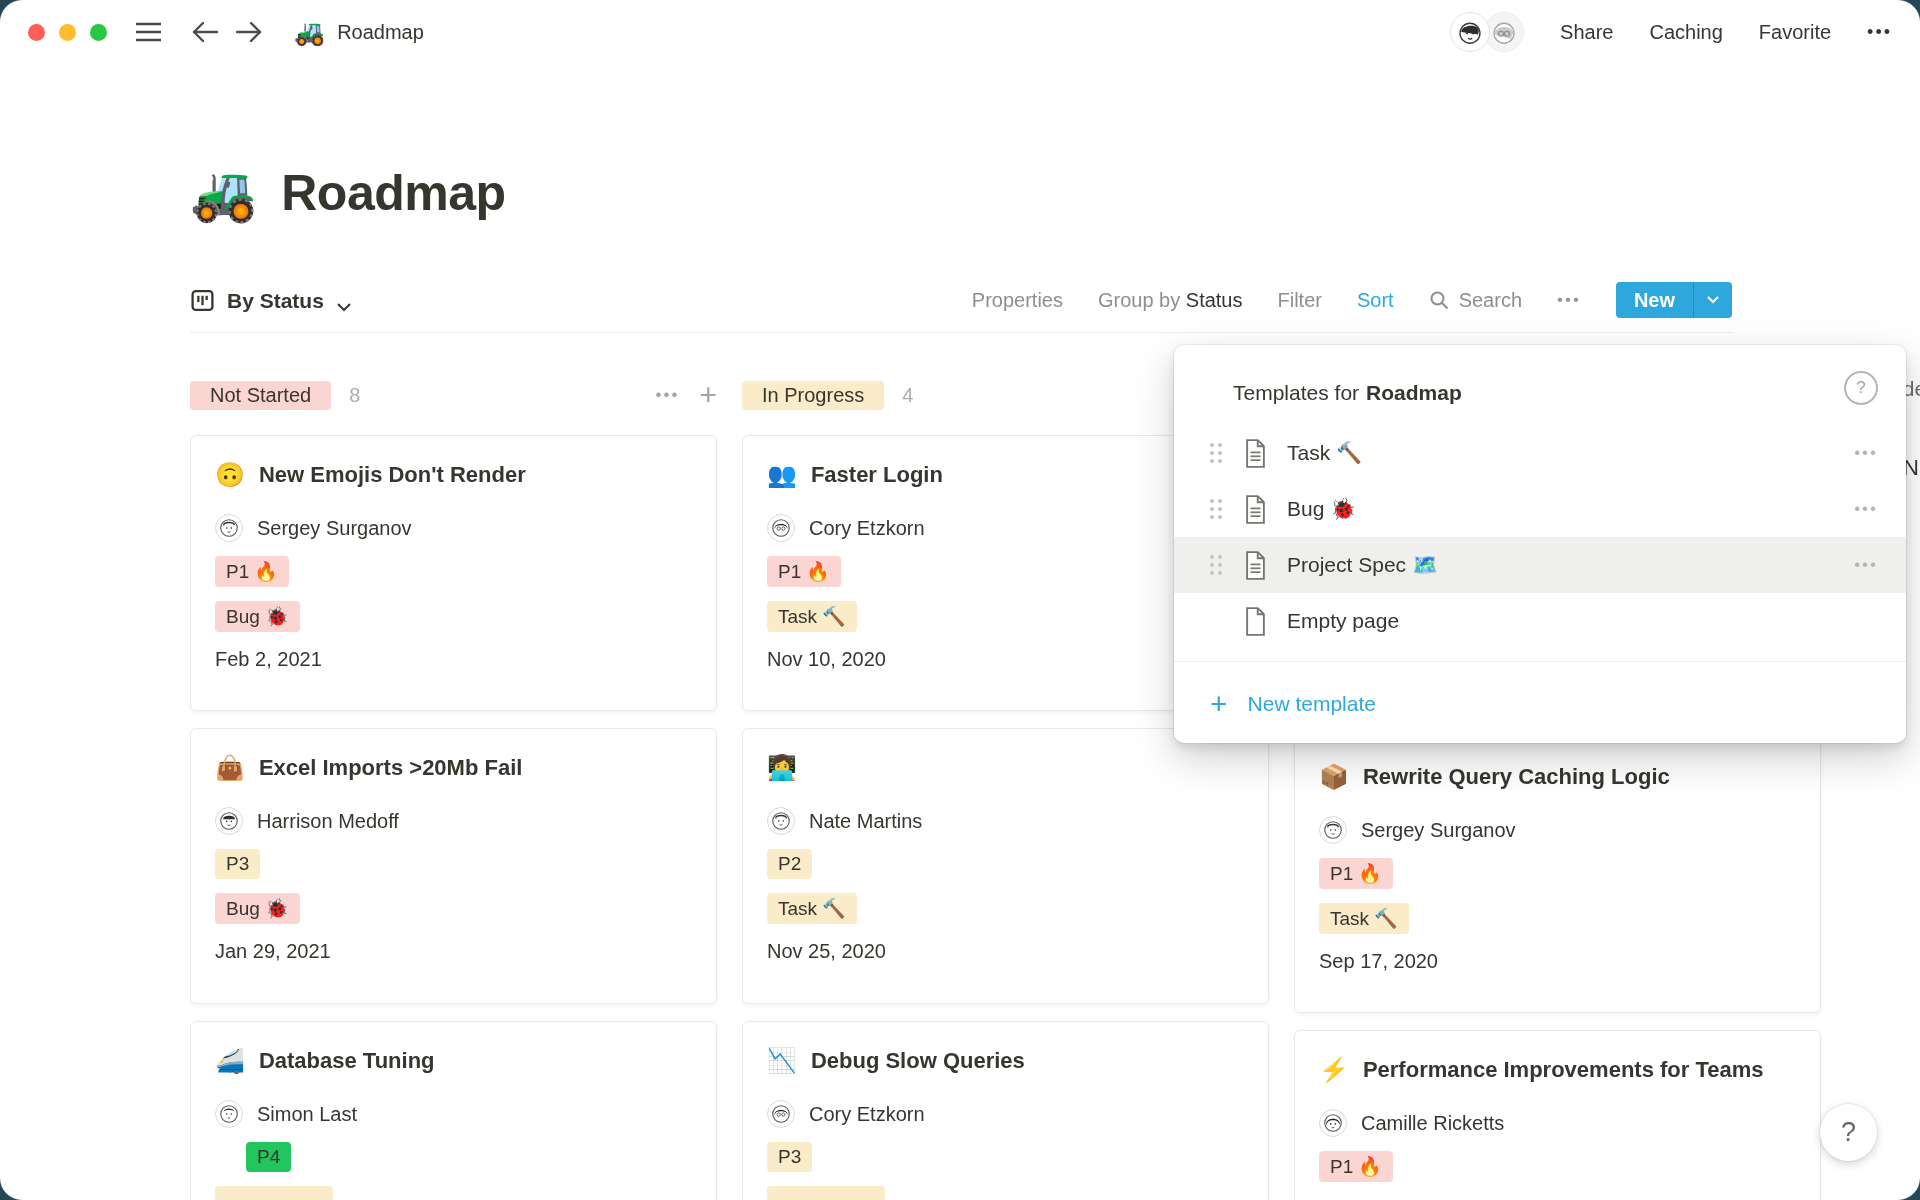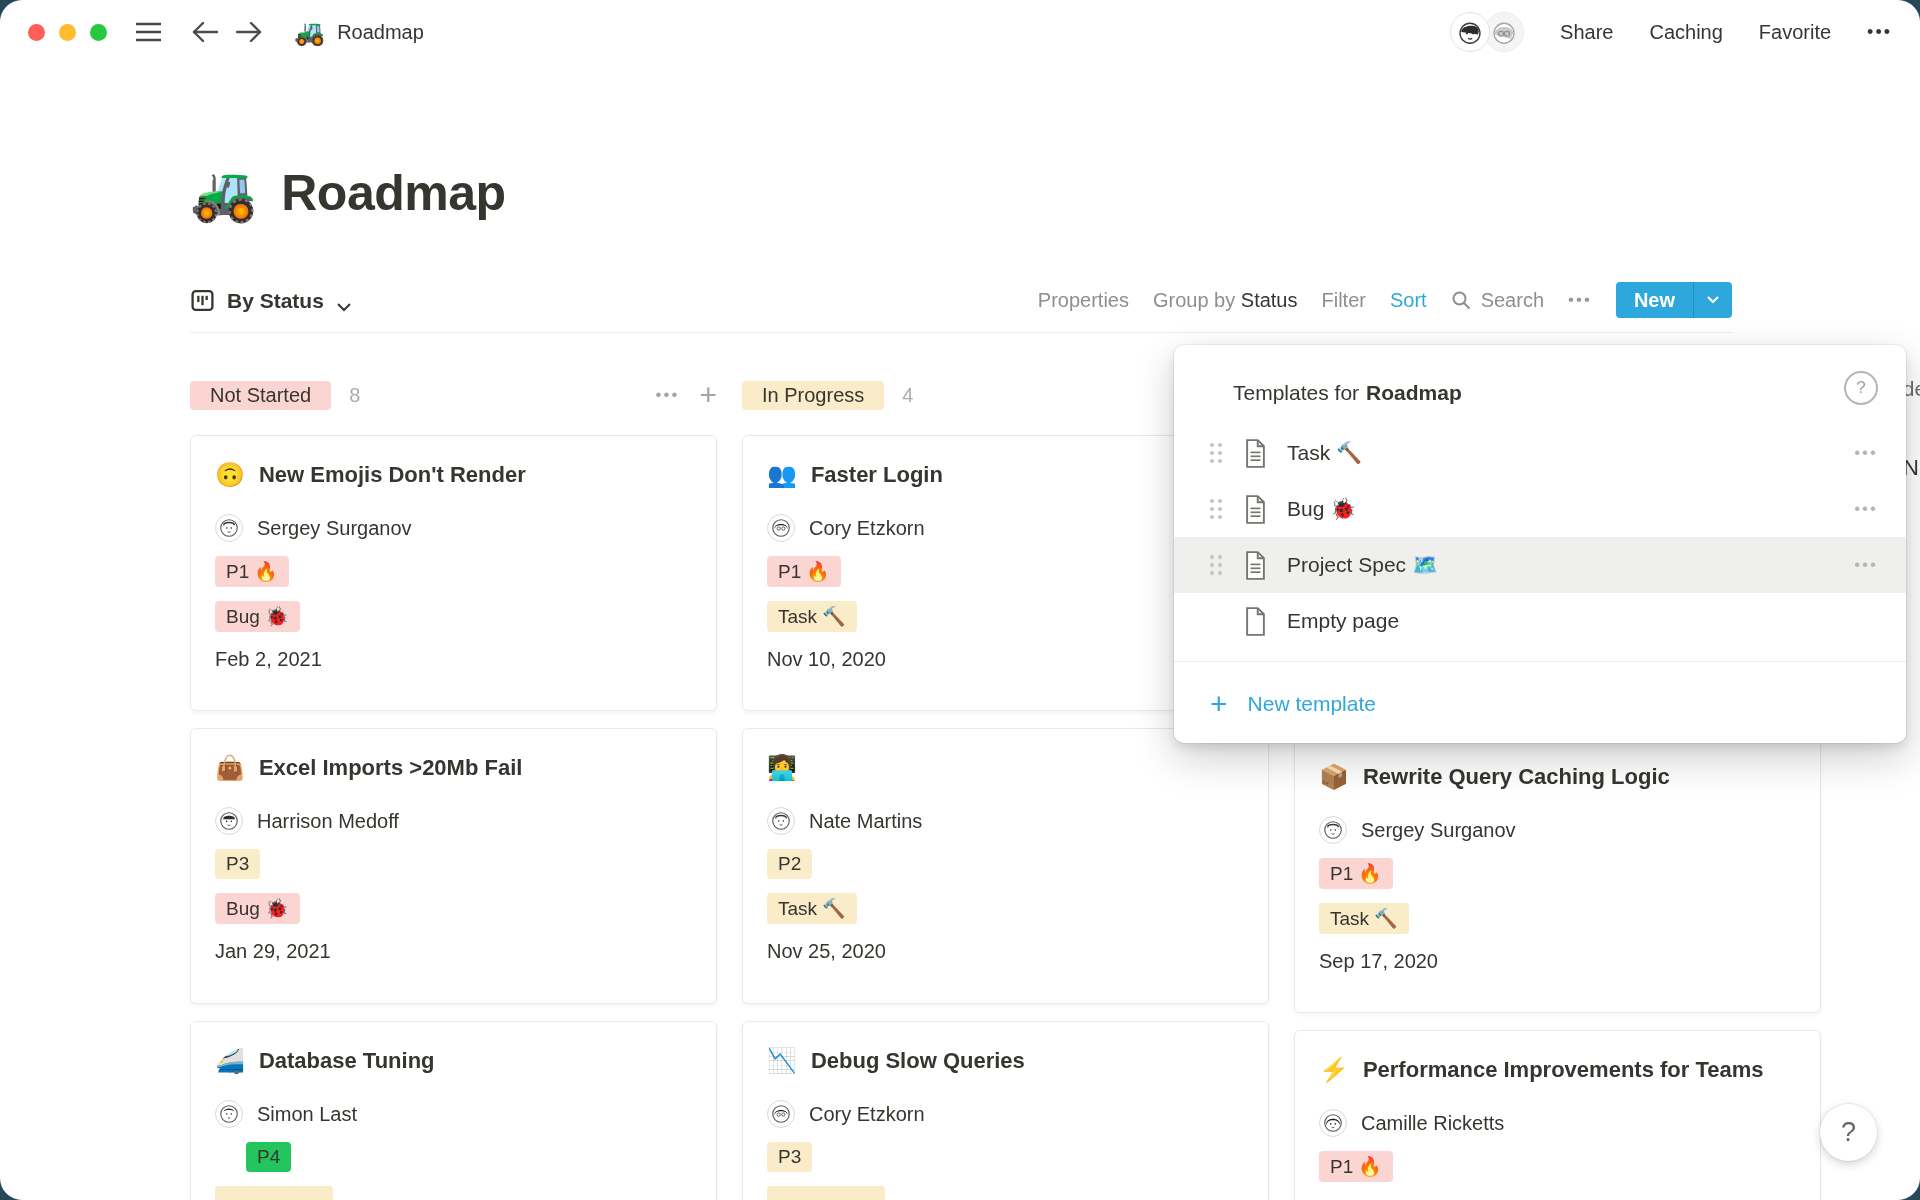--- a/index.html
+++ b/index.html
@@ -27,21 +27,21 @@
   .tb-label{font-size:20px;cursor:pointer;}
   .tb-dots{font-size:18px;letter-spacing:2px;cursor:pointer;}
   
   .page-head{margin:96px 0 0 190px;display:flex;align-items:center;gap:24px;}
   .page-emoji{font-size:54px;line-height:66px;}
   .page-title{font-size:50px;font-weight:700;letter-spacing:-.5px;line-height:66px;}
   
   .toolbar{margin:56px 188px 0 190px;display:flex;align-items:center;
     border-bottom:1px solid #EDEDEB;padding-bottom:14px;}
   .view-switcher{display:flex;align-items:flex-end;gap:12px;font-size:21px;font-weight:700;cursor:pointer;}
-  .toolbar-right{margin-left:auto;display:flex;align-items:center;gap:24px;font-size:20px;}
+  .toolbar-right{margin-left:auto;display:flex;align-items:center;gap:35px;font-size:20px;}
   .tool{color:#8F8E8B;cursor:pointer;}
   .tool .dark{color:#37352F;}
   .tool.sort{color:#2EA8DC;}
   .tool.search{display:flex;align-items:center;gap:10px;}
   .tool.dots{font-size:17px;letter-spacing:2px;color:#9B9995;}
   .new-btn{display:flex;align-items:stretch;background:#2EA8DC;border-radius:4px;overflow:hidden;
     height:36px;cursor:pointer;}
   .new-btn .label{color:#fff;font-size:20px;font-weight:700;display:flex;align-items:center;padding:0 18px;}
   .new-btn .chev{display:flex;align-items:center;padding:0 12px;border-left:1px solid rgba(12,80,108,.28);}
   

